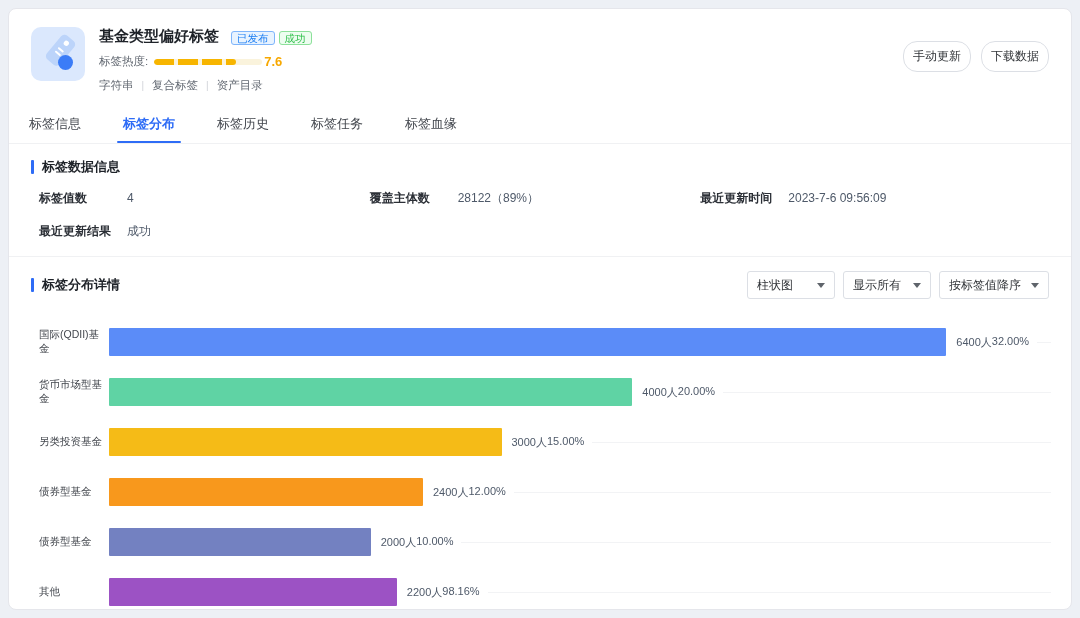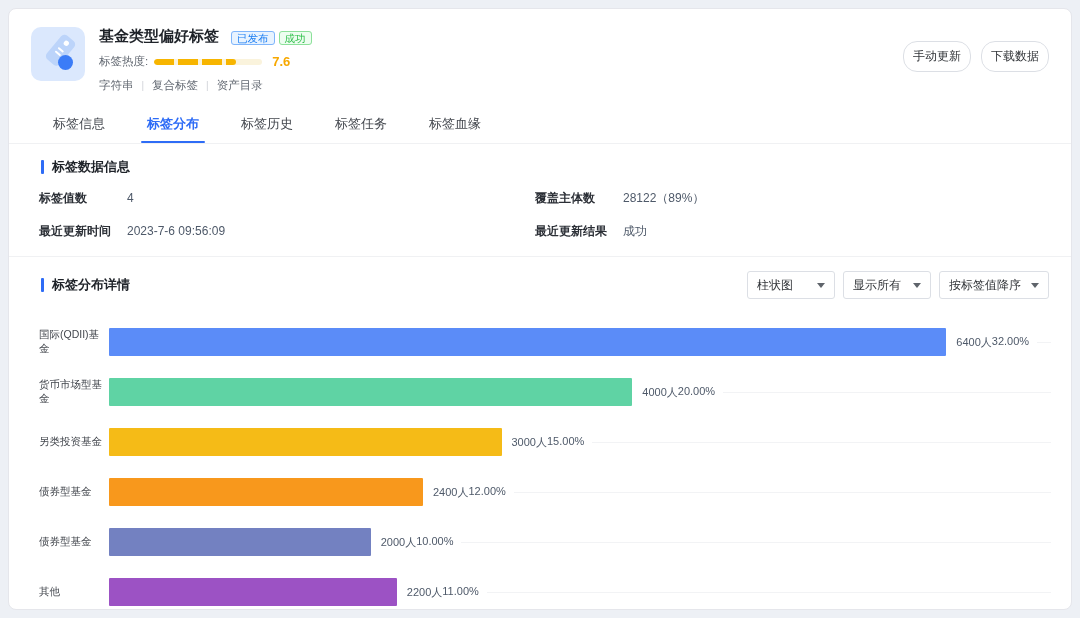--- a/index.html
+++ b/index.html
@@ -22,38 +22,38 @@
   .title-row { display:flex; align-items:center; gap:8px; }
   .page-title { font-size:15px; font-weight:bold; color:#1f2329; }
   .badge { font-size:10.5px; line-height:16px; padding:0 5px; border-radius:3px; border:1px solid; }
   .badge.blue { color:#1e7ff2; border-color:#7fb5fb; background:#e8f3ff; }
   .badge.green { color:#2fbf4a; border-color:#8ce09a; background:#edfdf0; }
   .heat-row { display:flex; align-items:center; margin-top:8px; }
   .heat-label { font-size:11.5px; color:#646a73; margin-right:6px; }
   .heat-track { width:108px; height:6px; border-radius:3px; background:#faf3dc; overflow:hidden; }
   .heat-fill { height:6px; border-radius:3px;
     background:repeating-linear-gradient(90deg,#f7b500 0px,#f7b500 20px,#faf3dc 20px,#faf3dc 24px); }
-  .heat-value { font-size:13px; font-weight:bold; color:#f7a800; margin-left:10px; }
+  .heat-value { font-size:13px; font-weight:bold; color:#f7a800; margin-left:2px; }
   .meta-row { margin-top:9px; font-size:11.5px; color:#646a73; display:flex; align-items:center; }
   .meta-sep { margin:0 8px; color:#d0d3d8; font-size:10px; }
   .header-actions { display:flex; gap:10px; padding-top:14px; }
   .btn {
     font-size:12px; color:#323539; background:#fff; border:1px solid #dcdfe5;
     border-radius:14px; padding:6px 9px; cursor:pointer; white-space:nowrap;
   }
   
-  .tabs { display:flex; gap:38px; padding:10px 22px 0 42px; border-bottom:1px solid #f0f1f3; }
+  .tabs { display:flex; gap:38px; padding:10px 22px 0 18px; border-bottom:1px solid #f0f1f3; }
   .tab { font-size:13px; color:#42464d; padding:4px 2px 10px 2px; cursor:pointer; position:relative; }
   .tab.active { color:#2e6cf6; font-weight:bold; }
   .tab.active::after { content:""; position:absolute; left:-4px; right:-4px; bottom:0; height:2.5px; background:#2e6cf6; border-radius:2px; }
   
-  .section-head { display:flex; align-items:center; justify-content:space-between; padding:14px 22px 0 32px; }
+  .section-head { display:flex; align-items:center; justify-content:space-between; padding:14px 22px 0 22px; }
   .section-title { display:flex; align-items:center; font-size:13px; font-weight:bold; color:#1f2329; }
   .section-title::before { content:""; width:3px; height:14px; background:#2e6cf6; border-radius:1px; margin-right:8px; }
-  .info-grid { display:grid; grid-template-columns:1fr 1fr; padding:14px 40px 16px 30px; row-gap:16px; border-bottom:1px solid #f0f1f3; }
+  .info-grid { display:grid; grid-template-columns:1fr 1fr 1fr; padding:14px 40px 16px 30px; row-gap:16px; border-bottom:1px solid #f0f1f3; }
   .info-item { display:flex; font-size:12px; align-items:baseline; }
   .info-label { font-weight:bold; color:#2b2f36; min-width:88px; }
   .info-value { color:#4e5969; }
   
   .selects { display:flex; gap:8px; }
   .select {
     display:flex; align-items:center; justify-content:space-between;
     min-width:88px; height:28px; padding:0 9px; font-size:12px; color:#323539;
     border:1px solid #dcdfe5; border-radius:3px; background:#fff; cursor:pointer; gap:10px;
   }
@@ -214,20 +214,20 @@
           </span>
           <div class="row-track"></div>
         </div>
       </div>
       <div class="chart-row">
         <span class="row-label">其他</span>
         <div class="bar-area">
           <div class="bar" style="width: 30.5556%; background: rgb(156, 82, 196);"></div>
           <span class="val-label">
             <span>2200人</span>
-            <span>11.00%</span>
+            <span>98.16%</span>
           </span>
           <div class="row-track"></div>
         </div>
       </div>
     </div>
 
 </div>
 
 </body></html>

